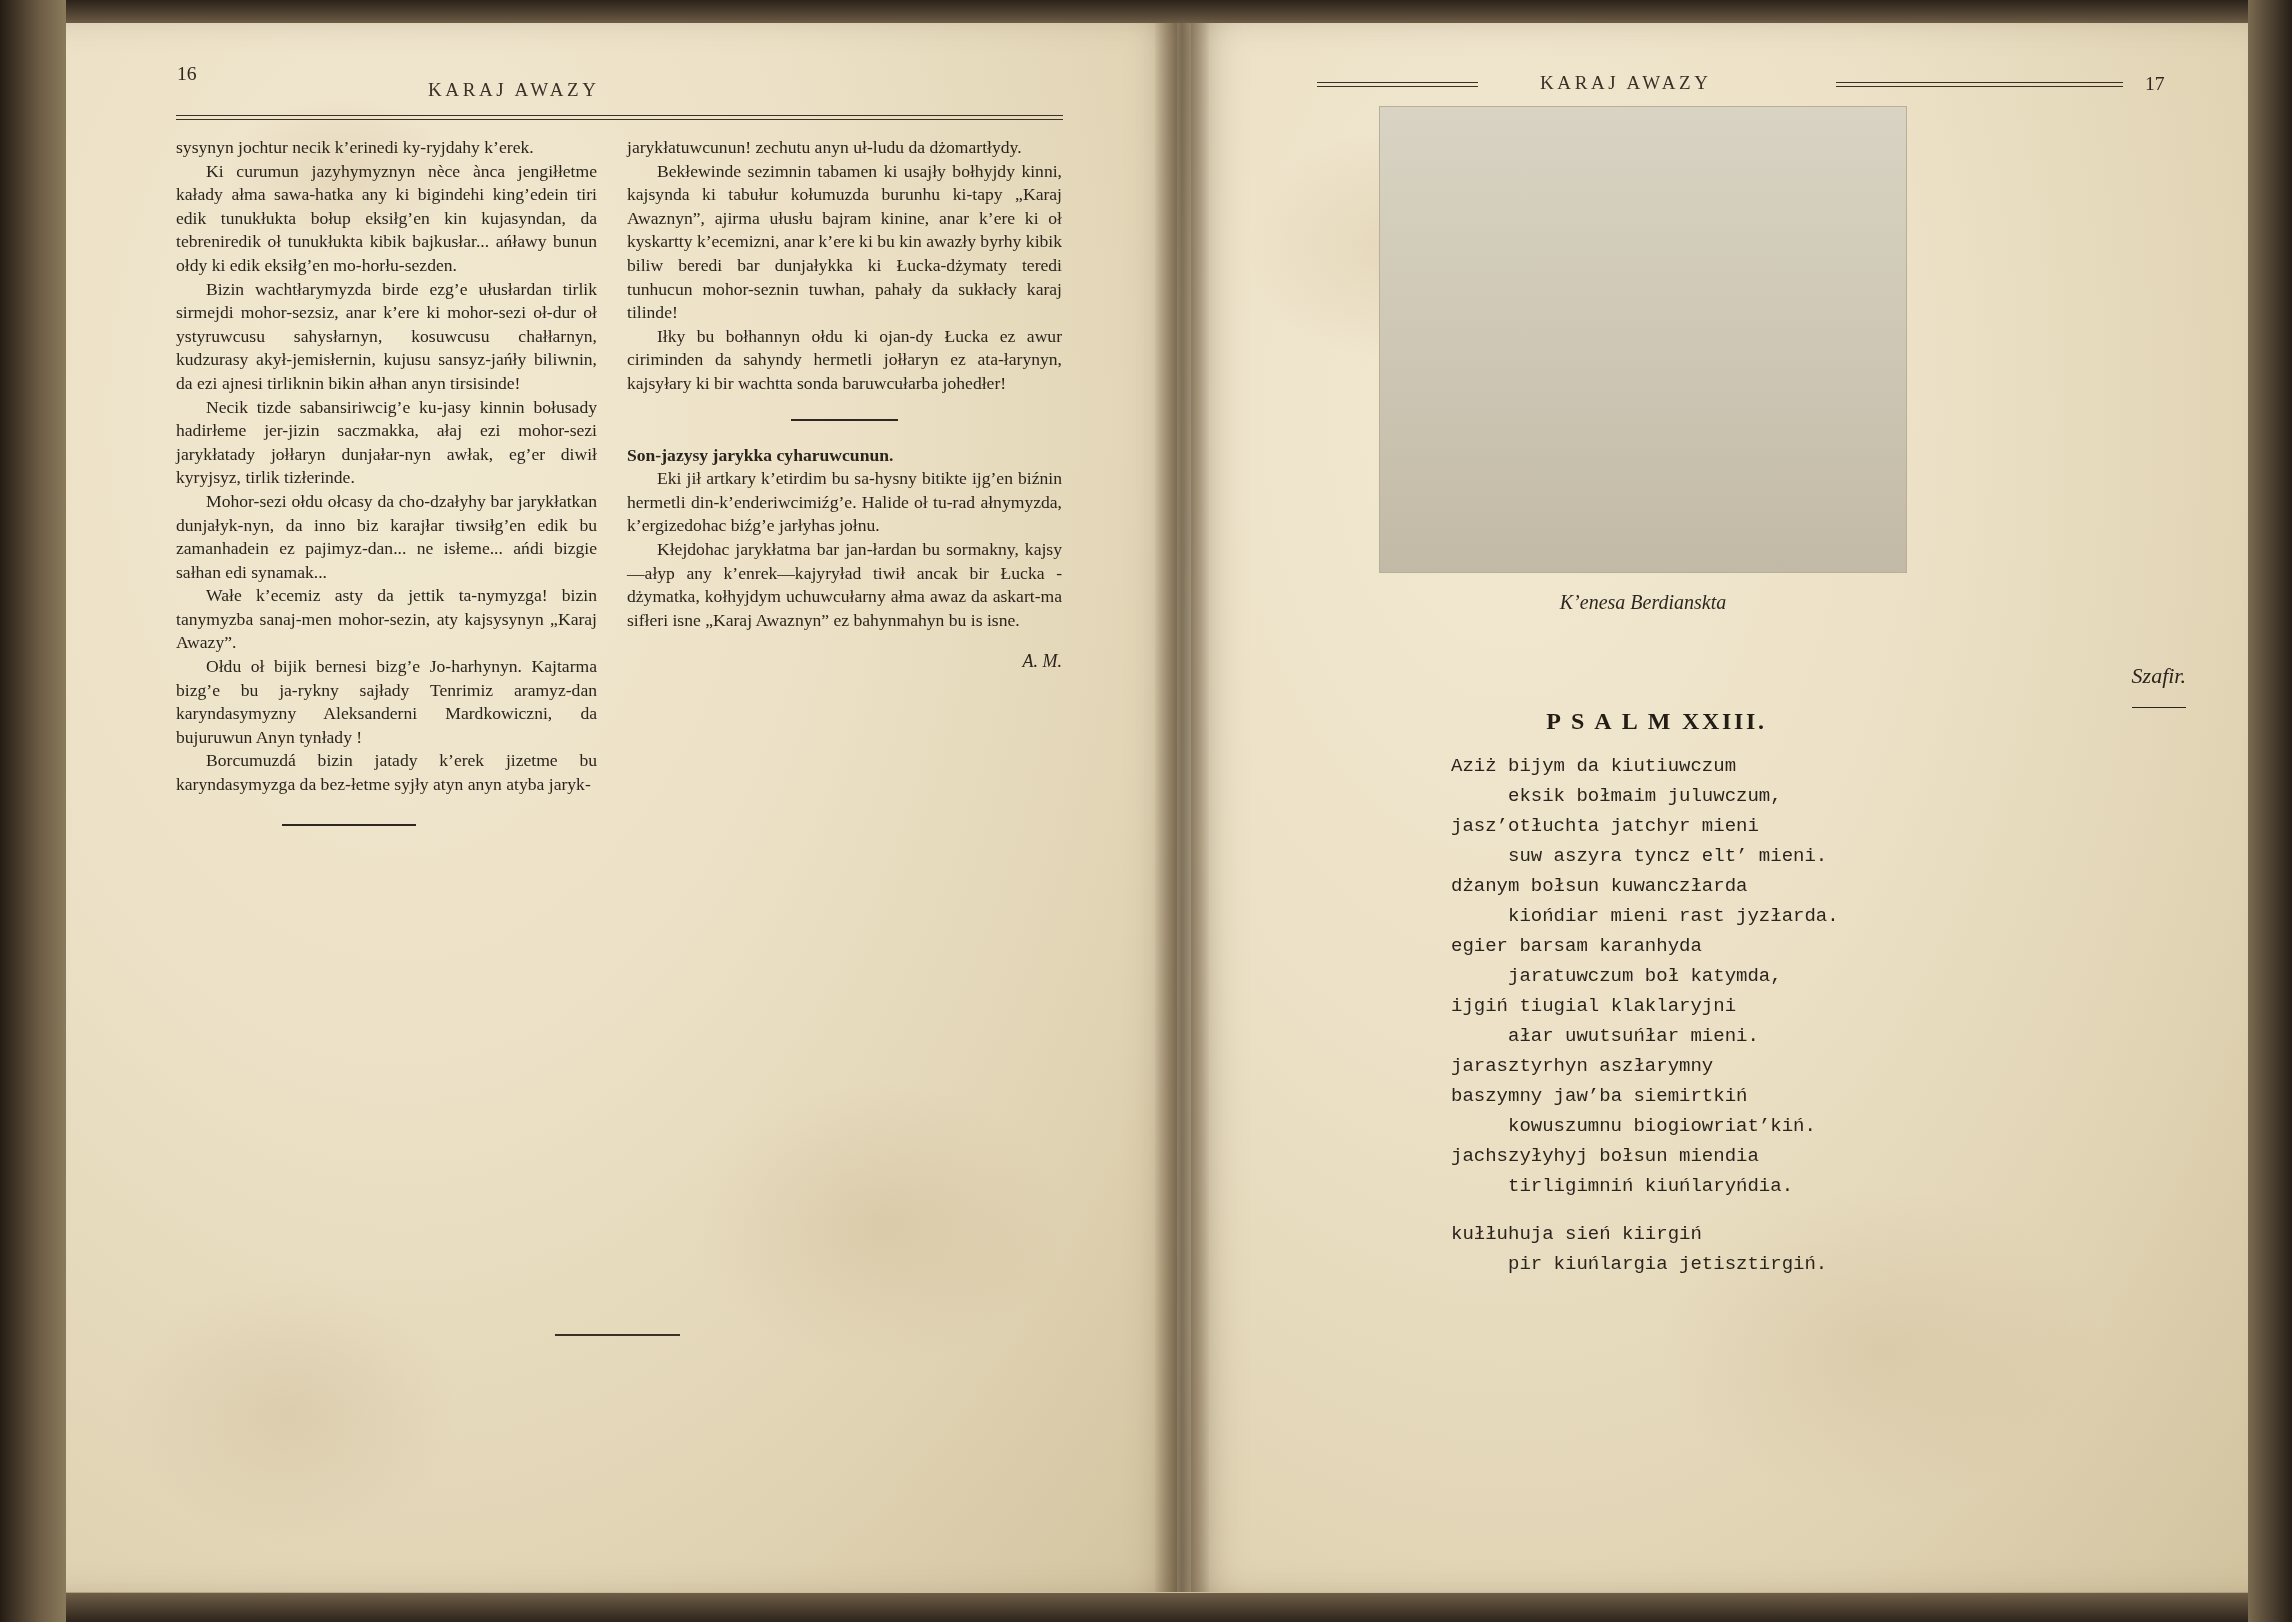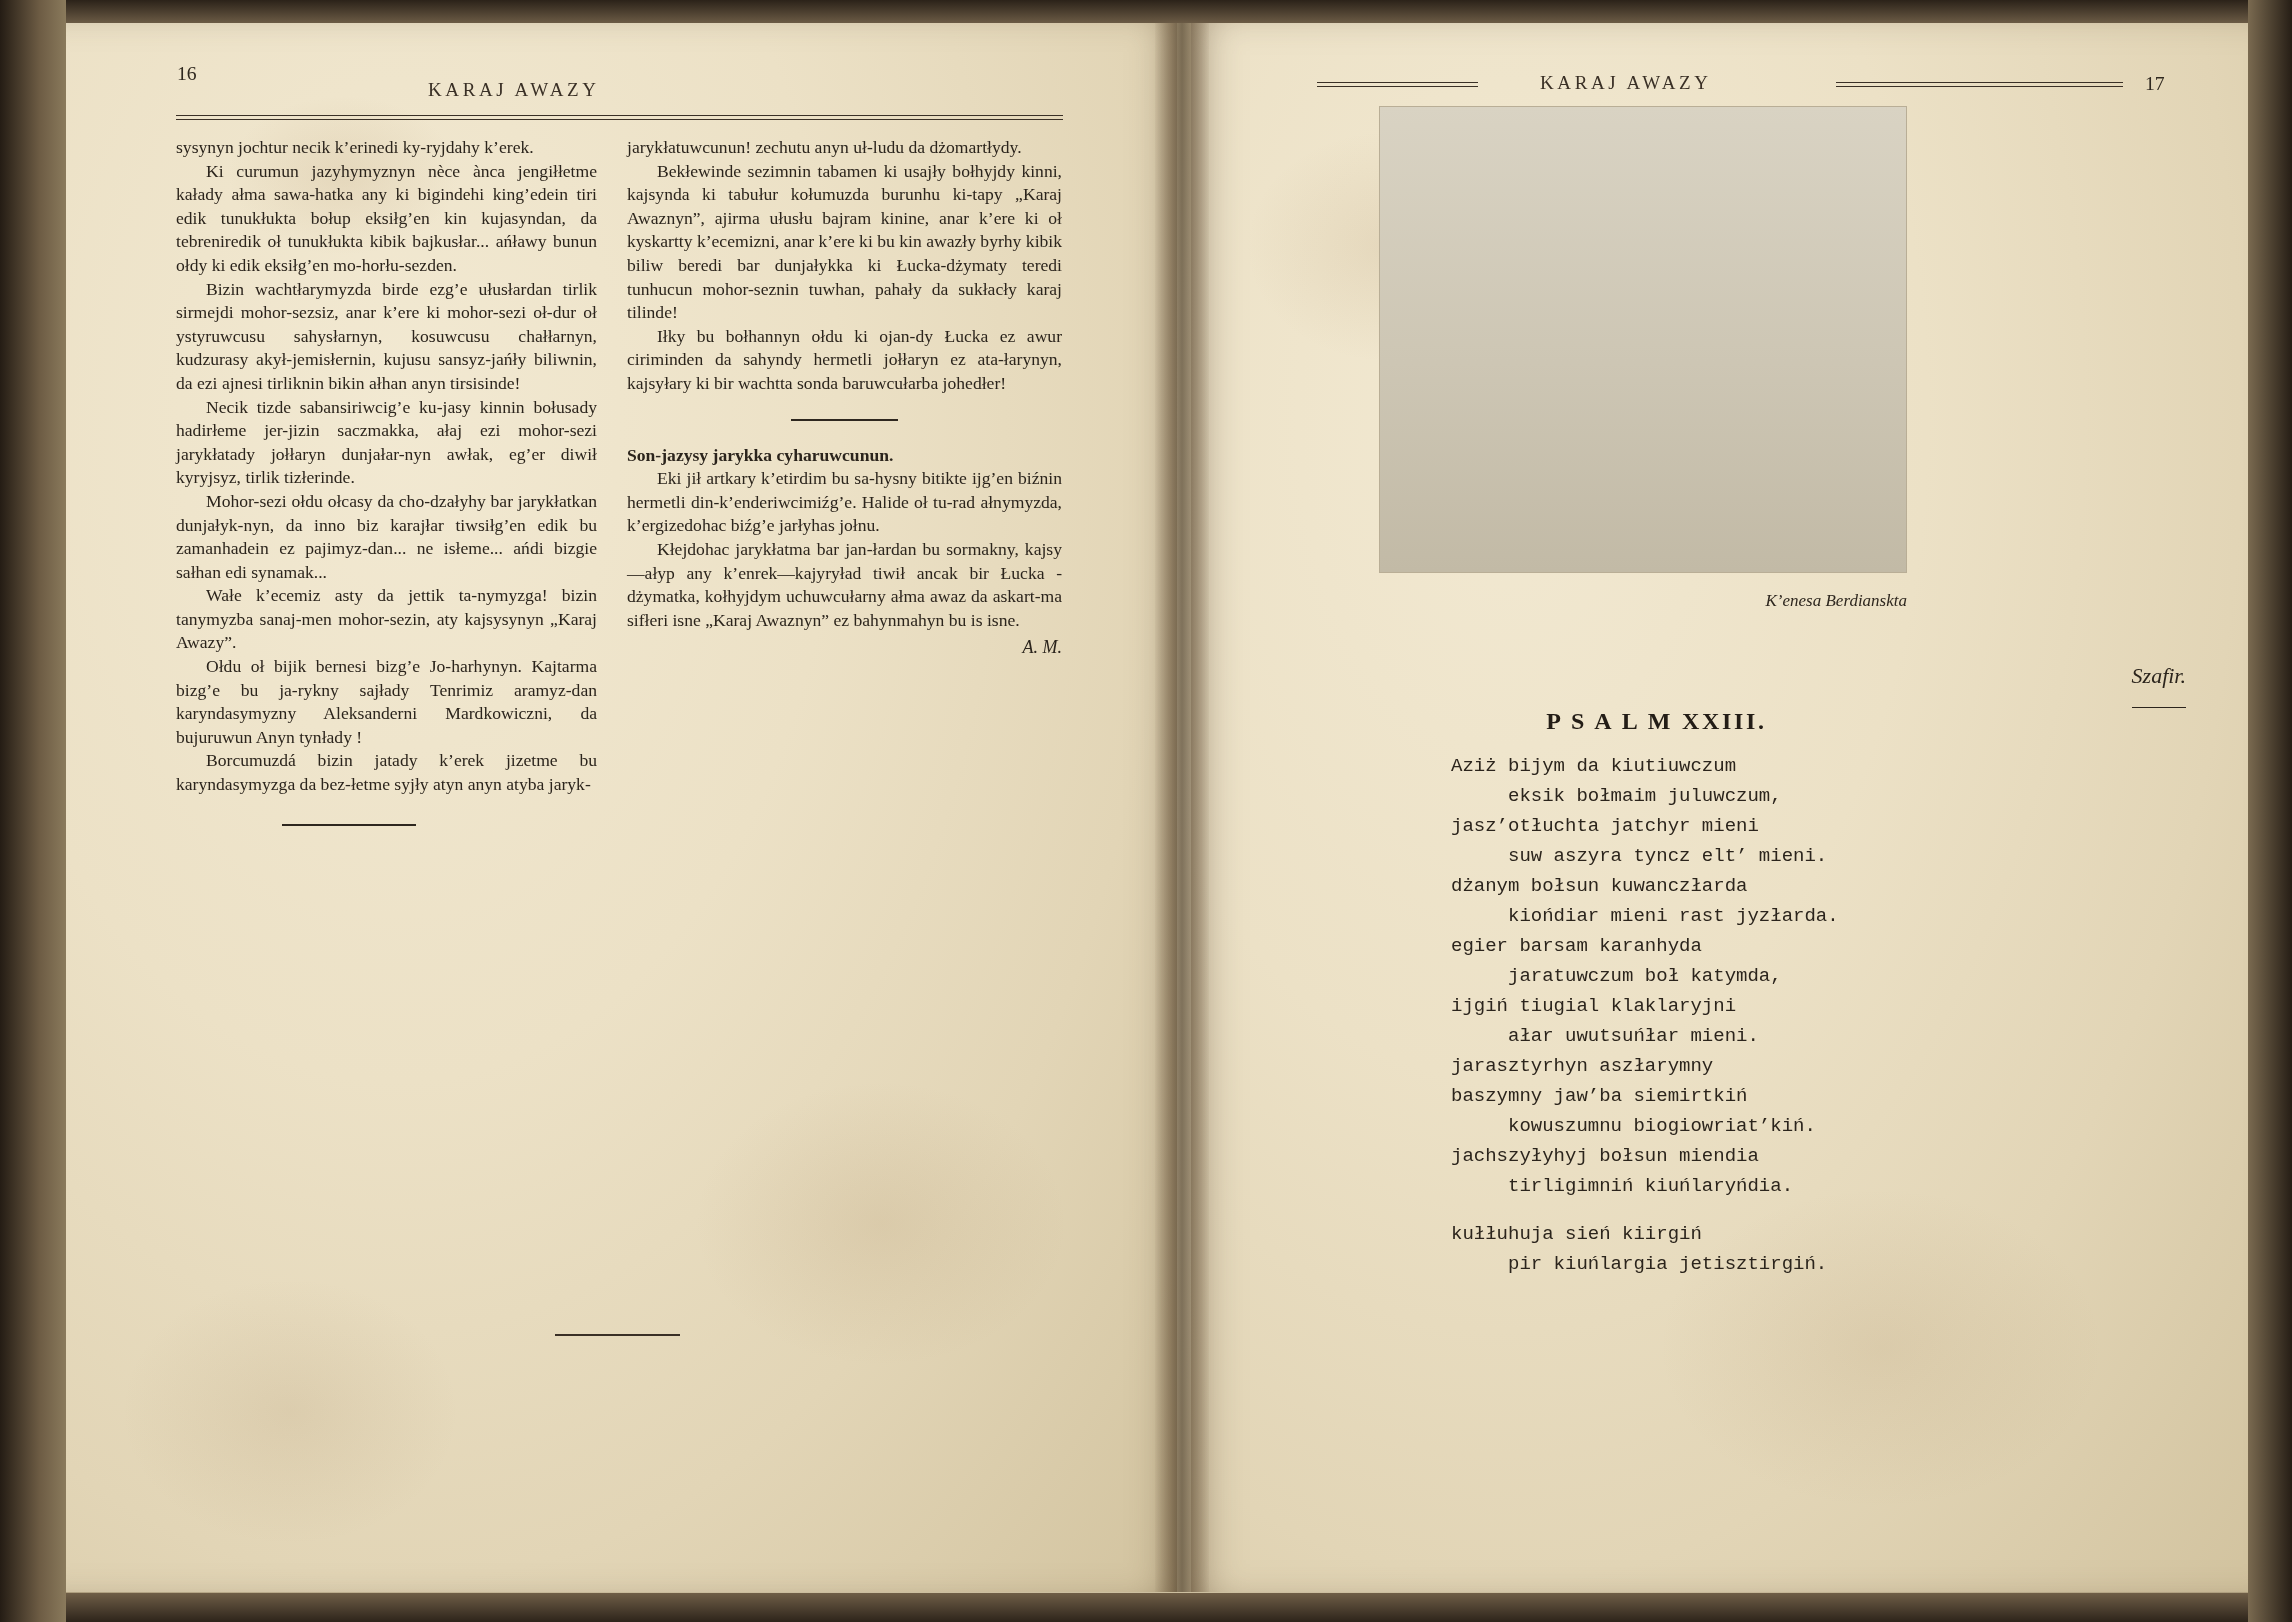--- a/index.html
+++ b/index.html
@@ -122,21 +122,21 @@
   .hr-mid {
     width: 134px;
     border: 0;
     border-top: 2.7px solid #2e271f;
     margin: 27px 0 0 106px;
   }
   .signature {
     text-align: right;
     font-style: italic;
     font-size: 18px;
-    margin-top: 4px;
+    margin-top: 18px;
   }
 
   
   .plate {
     position: absolute;
     left: 1379px;
     top: 106px;
     width: 528px;
     height: 467px;
     background: #cfc7b2;
@@ -147,23 +147,23 @@
   }
   .plate .sky {
     position: absolute; inset: 0;
     background: linear-gradient(to bottom, #d9d3c3 0%, #cdc6b4 55%, #c2baa6 100%);
   }
   .caption {
     position: absolute;
     left: 1379px;
     top: 591px;
     width: 528px;
-    text-align: right;
+    text-align: center;
     font-style: italic;
-    font-size: 17px;
+    font-size: 20px;
     color: #2e271f;
     font-family: "Liberation Serif", serif;
   }
 
   .byline {
     position: absolute;
     right: 107px;
     top: 663px;
     font-style: italic;
     font-size: 22px;

